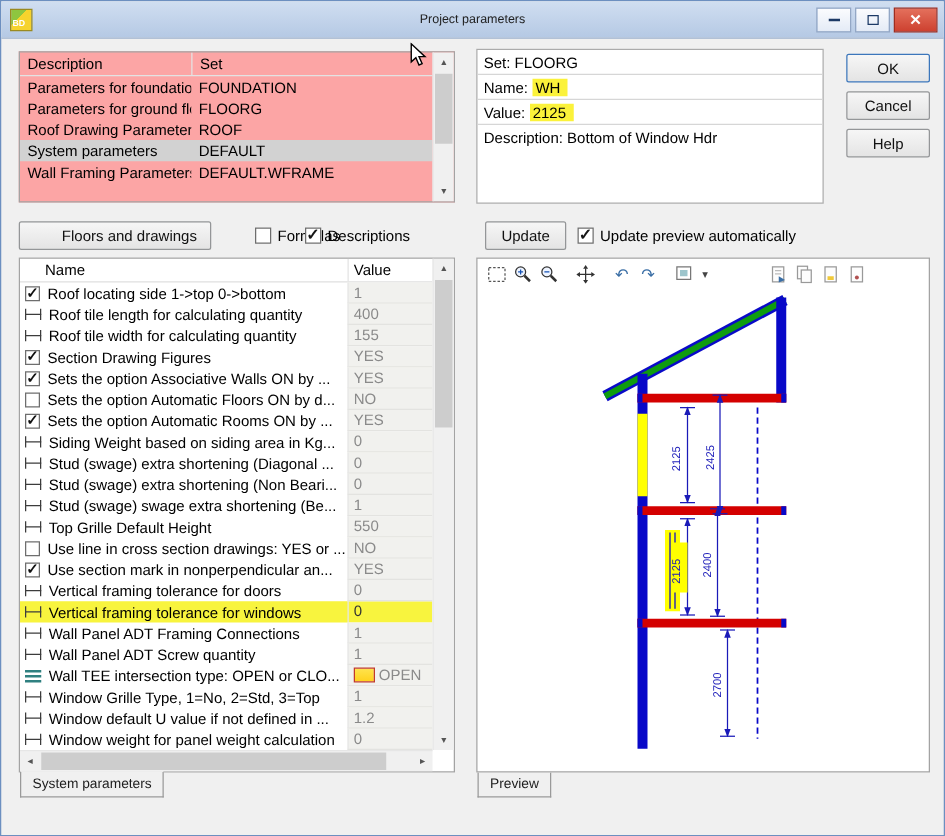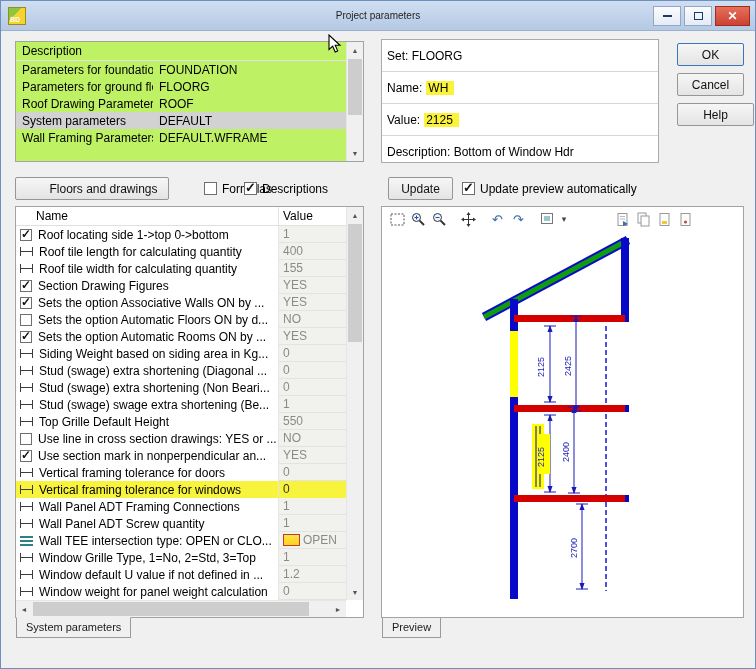--- a/index.html
+++ b/index.html
@@ -24,41 +24,41 @@
   
   .btn { position:absolute; height:23px; background:linear-gradient(#f6f6f6,#e4e4e4);
     border:1px solid #949698; border-radius:2px; font-size:12px; color:#111;
     display:flex; align-items:center; justify-content:center; }
   .btn.default { border-color:#3b76bb; }
   .check { position:absolute; height:23px; display:flex; align-items:center; gap:5px; }
   .cb { width:13px; height:13px; background:#fff; border:1px solid #6e6e6e; position:relative; flex:none; }
   .cb[data-checked="true"]::after { content:"✓"; position:absolute; left:0px; top:-3px; font-size:13px; font-weight:bold; color:#161616; }
 
   
-  .sets-table { position:absolute; left:14px; top:40px; width:349px; height:121px; background:#bef264; border:1px solid #a3a3a3; }
+  .sets-table { position:absolute; left:14px; top:40px; width:349px; height:121px; background:#fca5a5; border:1px solid #a3a3a3; }
   .st-body { position:absolute; left:0; top:0; right:17px; bottom:0; overflow:hidden; }
   .st-head { display:flex; height:19px; align-items:center; border-bottom:1px solid #e3e3e3; }
   .st-head .h-desc { width:137px; padding-left:6px; }
   .st-head .h-set { flex:1; padding-left:6px; border-left:1px solid #e3e3e3; align-self:stretch; display:flex; align-items:center; }
   .st-row { display:flex; height:17px; align-items:center; }
   .st-row[data-sel="true"] { background:#d2d2d2; }
   .st-desc { width:137px; padding-left:6px; white-space:nowrap; overflow:hidden; }
   .st-set { flex:1; padding-left:6px; white-space:nowrap; overflow:hidden; }
 
   
   .vscroll { position:absolute; right:0; top:0; width:17px; background:#f0f0f0; border-left:1px solid #e6e6e6; }
   .sb-btn { position:absolute; left:0; width:16px; height:16px; display:flex; align-items:center; justify-content:center; font-size:7px; color:#555; }
   .sb-thumb { position:absolute; left:1px; width:14px; background:#cdcdcd; }
   .hscroll { position:absolute; left:0; bottom:0; height:17px; background:#f0f0f0; border-top:1px solid #e6e6e6; }
   .sbh-btn { position:absolute; top:0; width:16px; height:16px; display:flex; align-items:center; justify-content:center; font-size:7px; color:#555; }
   .sbh-thumb { position:absolute; top:1px; height:14px; background:#cdcdcd; }
 
   
   .detail { position:absolute; left:380px; top:38px; width:278px; height:124px; background:#fff; border:1px solid #ababab; }
-  .d-row { height:32px; display:flex; align-items:center; padding-left:5px; border-bottom:1px solid #d6d6d6; white-space:nowrap; }
+  .d-row { height:20px; display:flex; align-items:center; padding-left:5px; border-bottom:1px solid #d6d6d6; white-space:nowrap; }
   .d-row.last { border-bottom:none; }
   .hl { background:#fbf23a; padding:0 6px 0 2px; margin-left:4px; }
 
   
   .params { position:absolute; left:14px; top:205px; width:349px; height:412px; background:#fff; border:1px solid #a3a3a3; }
   .p-body { position:absolute; left:0; top:0; right:17px; bottom:17px; overflow:hidden; }
   .p-head { display:flex; height:19px; align-items:center; border-bottom:1px solid #e0e0e0; }
   .ph-name { flex:1; padding-left:20px; }
   .ph-val { width:68px; padding-left:4px; border-left:1px solid #e3e3e3; align-self:stretch; display:flex; align-items:center; }
   .prow { display:flex; height:17px; align-items:center; padding-left:4px; }
@@ -112,20 +112,21 @@
       <div class="wbtn close">
           <span>✕</span>
         </div>
     </div>
   </div>
 
   <div class="sets-table">
     <div class="st-body">
       <div class="st-head">
         <span class="h-desc">Description</span>
+        <span class="h-set">Set</span>
       </div>
       <div>
 
       <div class="st-row">
           <span class="st-desc">Parameters for foundation</span>
           <span class="st-set">FOUNDATION</span>
         </div>
           <div class="st-row">
           <span class="st-desc">Parameters for ground floor</span>
           <span class="st-set">FLOORG</span>
@@ -163,21 +164,21 @@
       <span>Value:</span>
       <span class="hl">2125</span>
     </div>
     <div class="d-row last">
       <span>Description: Bottom of Window Hdr</span>
     </div>
   </div>
 
   <button class="btn default" style="left:676px;top:42px;width:67px;">OK</button>
   <button class="btn" style="left:676px;top:72px;width:67px;">Cancel</button>
-  <button class="btn" style="left:676px;top:102px;width:77px;">Help</button>
+  <button class="btn" style="left:676px;top:102px;width:67px;">Help</button>
 
   <button class="btn" style="left:14px;top:176px;width:154px;padding-left:23px;">Floors and drawings</button>
   <div class="check" style="left:160px;top:176px;padding-left:43px;">
     <span class="cb" data-checked="false"></span>
     <span>Formulas</span>
   </div>
   <div class="check" style="left:243px;top:176px;">
     <span class="cb" data-checked="true"></span>
     <span>Descriptions</span>
   </div>

